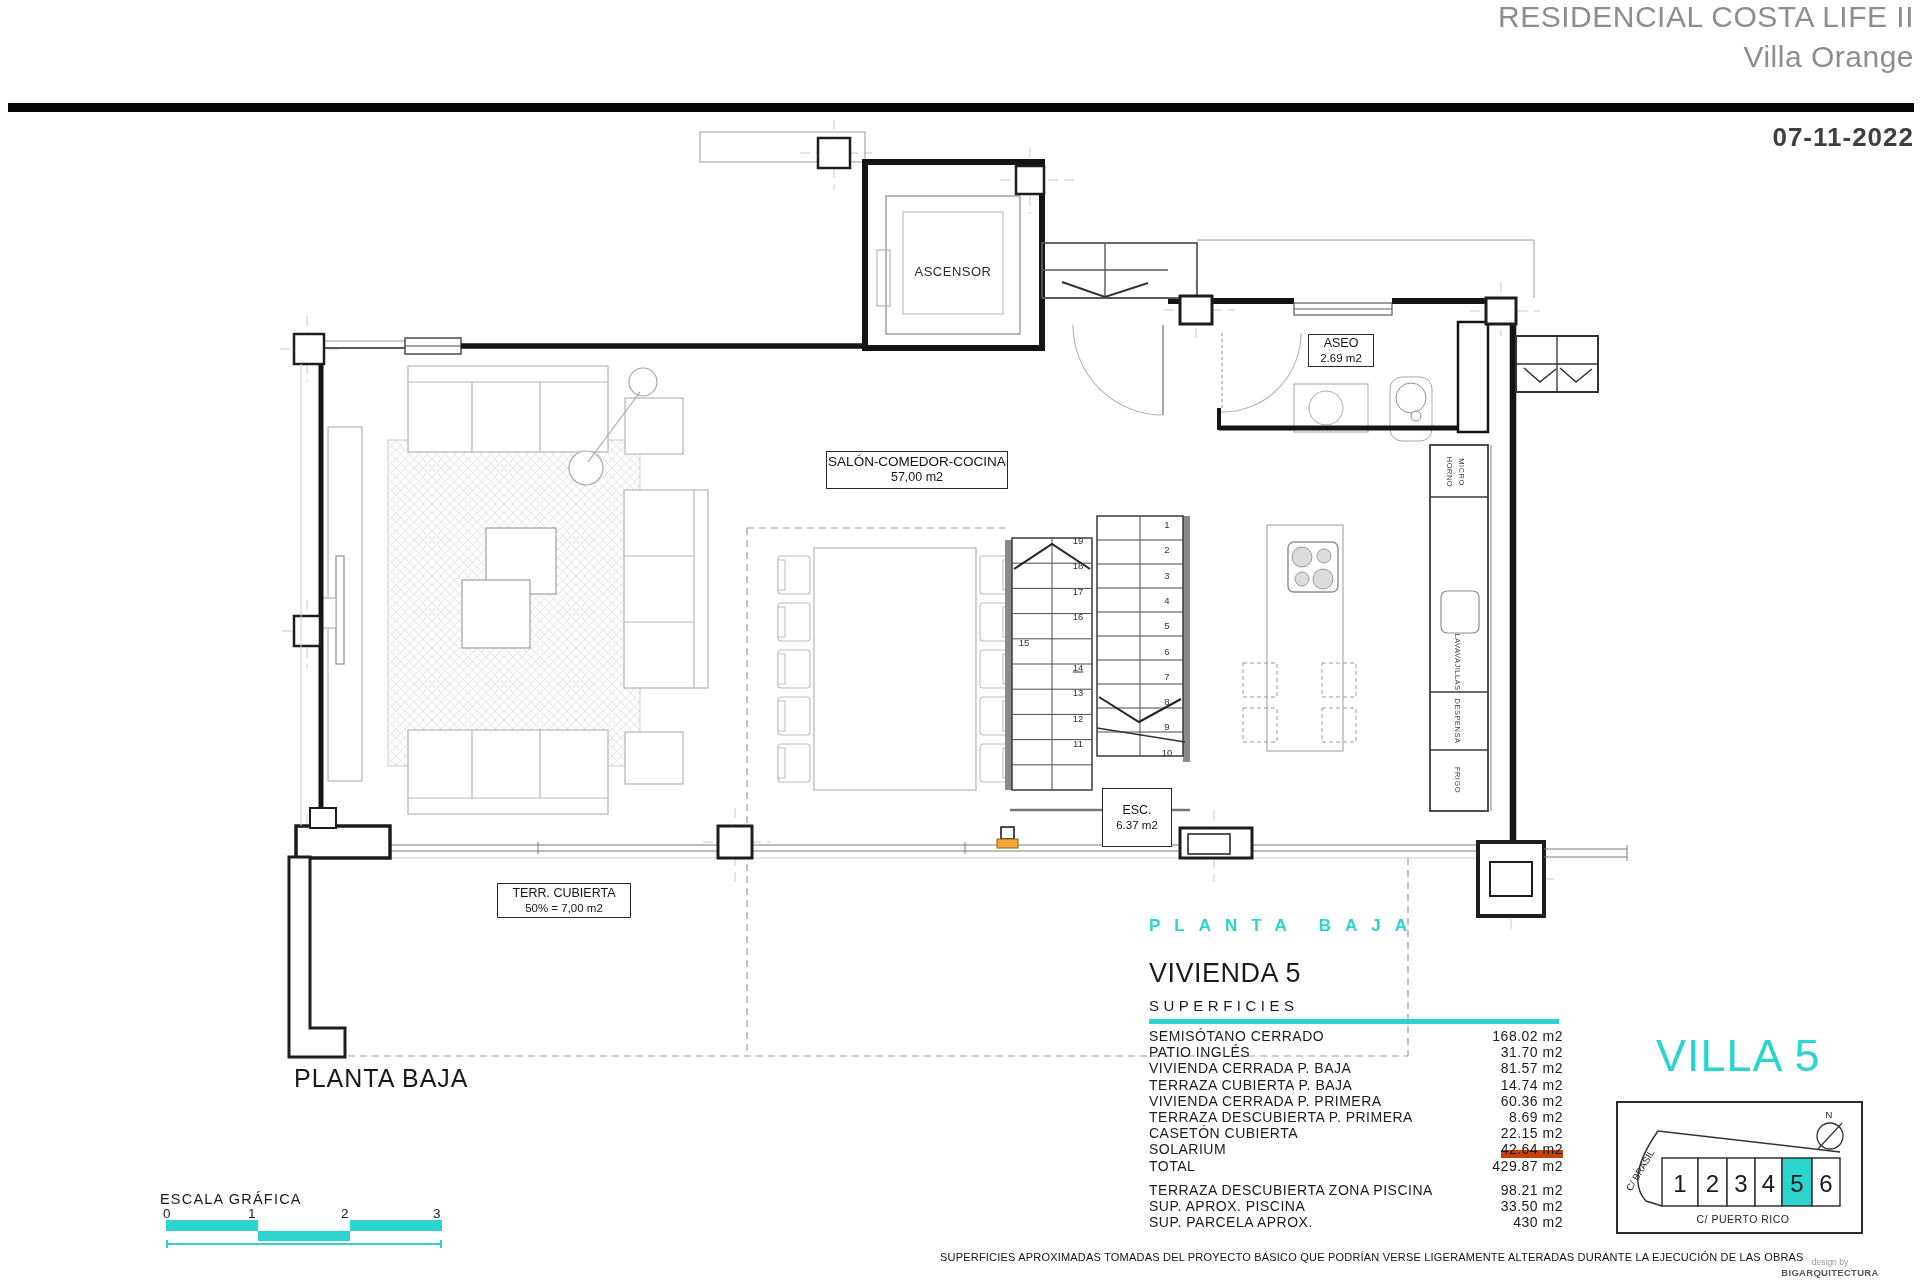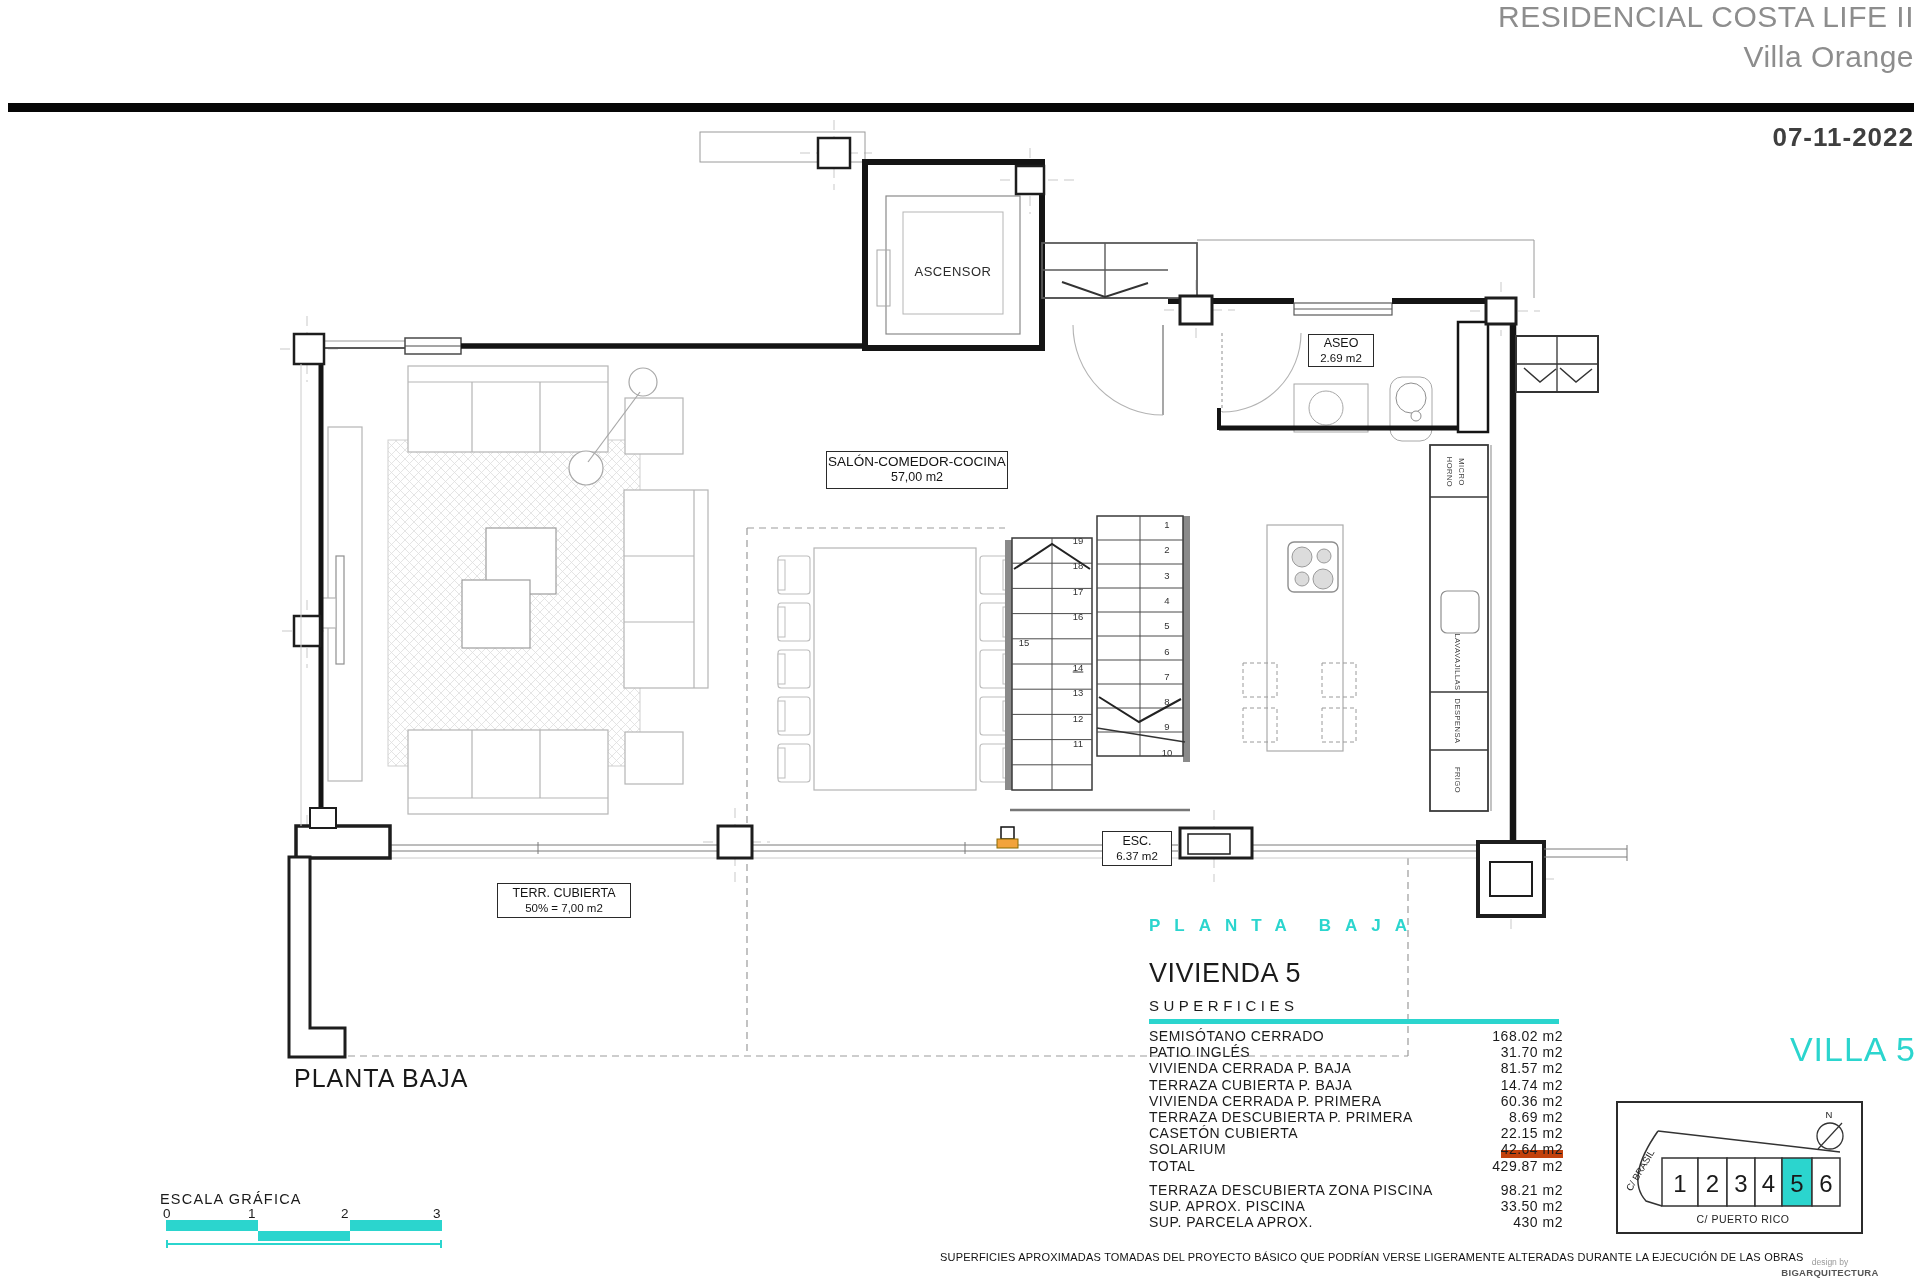--- a/index.html
+++ b/index.html
@@ -12,37 +12,37 @@
   #hdr-bar{position:absolute;left:8px;top:103px;width:1906px;height:9px;background:#060606}
   #hdr-date{position:absolute;right:6px;top:122px;font-size:26px;font-weight:600;color:#3f3f3f;letter-spacing:1px}
   svg{position:absolute;left:0;top:0}
   .box{position:absolute;background:#fff;border:1.6px solid #2a2a2a;text-align:center;line-height:1.22;color:#141414}
   .box .t1{font-size:12.5px}
   .box .t2{font-size:11.5px}
   #salon-box{left:826px;top:451px;width:180px;padding:2px 0}
   #salon-box .t1{font-size:13.5px}
   #salon-box .t2{font-size:12.5px}
   #aseo-box{left:1308px;top:334px;width:64px;padding:1px 0}
-  #esc-box{left:1102px;top:831px;width:68px;padding:2px 0}
+  #esc-box{left:1102px;top:788px;width:68px;padding:14px 0}
   #terr-box{left:497px;top:883px;width:132px;padding:2px 0}
   #ascensor-label{left:877px;top:264px;width:152px;text-align:center;font-size:13px;letter-spacing:.5px;color:#2b2b2b}
   #plan-caption{left:294px;top:1064px;font-size:25px;letter-spacing:1px;color:#191919;white-space:nowrap}
   
   #floor-title{left:1149px;top:916px;font-size:17px;font-weight:600;letter-spacing:14px;color:var(--accent);white-space:nowrap}
   #sum-heading{left:1149px;top:958px;font-size:27px;letter-spacing:.5px;color:#1b1b1b}
   #sum-sub{left:1149px;top:997px;font-size:15px;letter-spacing:4.5px;color:#1b1b1b}
   #cyan-rule{left:1149px;top:1019px;width:410px;height:5px;background:var(--accent)}
   .sup-wrap{position:absolute;left:1149px;width:414px}
   #sup-rows{top:1028px}
   #sup-extra{top:1182px}
   .sup-row{display:flex;justify-content:space-between;height:16.2px;font-size:14px;letter-spacing:.5px;color:#1b1b1b;white-space:nowrap}
   .sup-row .val{text-align:right}
   .sup-row .val.u{border-bottom:8px solid #c2410c}
   
-  #villa-title{left:1656px;top:1030px;width:260px;text-align:right;font-size:34px;letter-spacing:1px;color:var(--accent);white-space:nowrap}
+  #villa-title{left:1656px;top:1030px;width:260px;text-align:left;font-size:45px;letter-spacing:1px;color:var(--accent);white-space:nowrap}
   
   #escala-title{left:160px;top:1191px;font-size:14.5px;letter-spacing:1.2px;color:#1b1b1b}
   .tick{position:absolute;top:1206px;font-size:13.5px;color:#1b1b1b}
   .sbar{position:absolute;background:var(--accent)}
   
   #disclaimer{left:940px;top:1251px;font-size:11px;font-weight:400;letter-spacing:.2px;color:#111;white-space:nowrap}
   #design-wrap{left:1770px;top:1257px;width:120px;text-align:center;line-height:1.2}
   #design-by{font-size:8.5px;color:#9a9a9a}
   #studio{font-size:9.5px;font-weight:700;color:#555;letter-spacing:.3px}
   .snum{position:absolute;font-size:9.5px;color:#333;transform:translate(-50%,-50%)}

